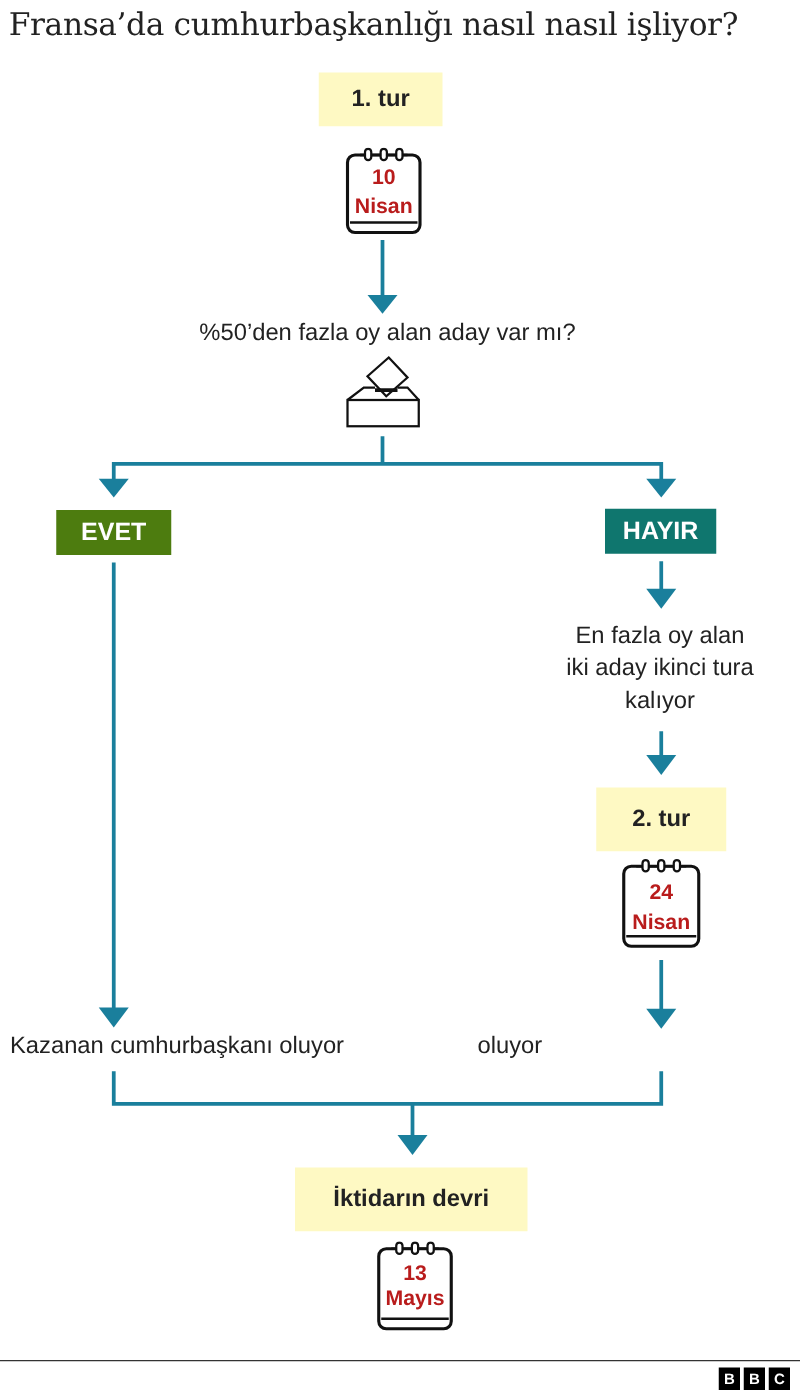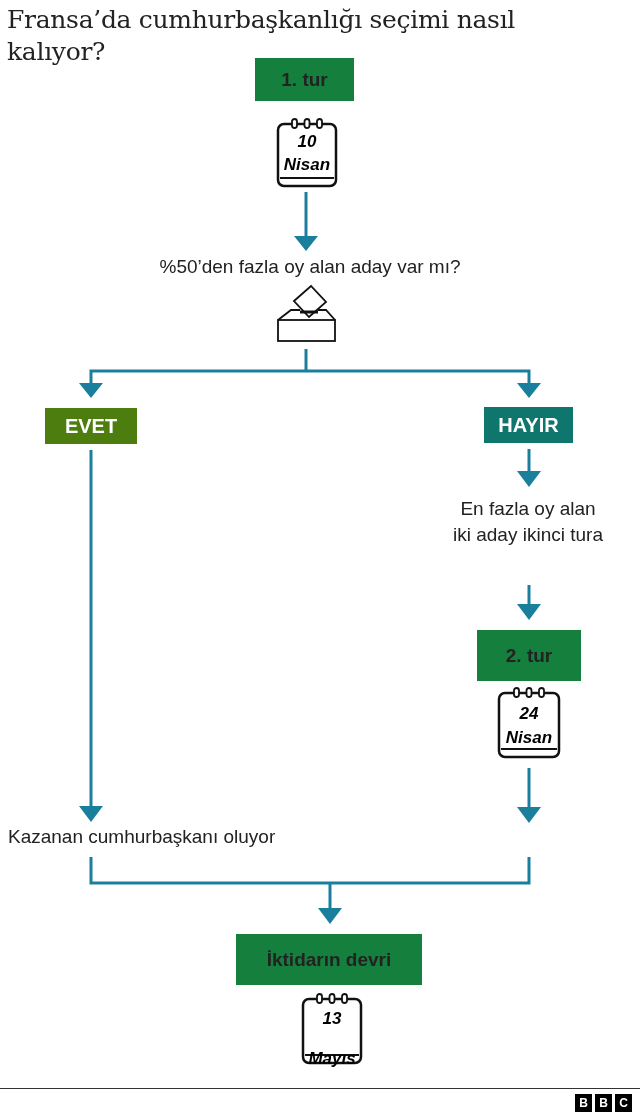--- a/index.html
+++ b/index.html
@@ -1,32 +1,32 @@
 <!DOCTYPE html>
 <html><head>
 <meta charset="utf-8">
 <style>
   html, body { margin: 0; padding: 0; background: #ffffff; }
   body { width: 640px; height: 1117px; position: relative; overflow: hidden; font-family: "Liberation Sans", "DejaVu Sans", sans-serif; color: #222222; }
   .title { position: absolute; left: 7px; top: 4px; width: 600px; font-family: "DejaVu Serif", "Liberation Serif", serif; font-size: 25px; line-height: 32px; color: #222; margin: 0; font-weight: normal; letter-spacing: -0.3px; }
-  .box { position: absolute; background: #15803d; color: #222; font-weight: bold; font-size: 19px; display: flex; align-items: center; justify-content: center; }
+  .box { position: absolute; background: #fef9c3; color: #222; font-weight: bold; font-size: 19px; display: flex; align-items: center; justify-content: center; }
   .badge { position: absolute; color: #ffffff; font-weight: bold; font-size: 20px; display: flex; align-items: center; justify-content: center; }
   .label { position: absolute; font-size: 19px; line-height: 26px; color: #222; }
   .center { text-align: center; }
   svg.lines { position: absolute; left: 0; top: 0; }
   .cal { position: absolute; }
-  .cal-text { position: absolute; left: 0; width: 100%; text-align: center; font-weight: bold; color: #000000; font-size: 17px; line-height: 20px; font-style: italic; }
+  .cal-text { position: absolute; left: 0; width: 100%; text-align: center; font-weight: bold; color: #b91c1c; font-size: 17px; line-height: 20px; }
   .footer-line { position: absolute; left: 0; top: 1088px; width: 640px; height: 1px; background: #333; }
   .bbc { position: absolute; right: 8px; top: 1094px; display: flex; gap: 3px; }
   .bbc span { display: flex; width: 17px; height: 18px; background: #000; color: #fff; font-weight: bold; font-size: 12px; align-items: center; justify-content: center; }
 </style>
 </head>
 <body>
 
-<h1 class="title">Fransa’da cumhurbaşkanlığı seçimi nasıl kalıyor?</h1>
+<h1 class="title">Fransa’da cumhurbaşkanlığı nasıl nasıl işliyor?</h1>
 
 <svg class="lines" width="640" height="1117">
   <g stroke="#1a7f9c" stroke-width="3" fill="none">
 
     <line x1="306" y1="192" x2="306" y2="238"></line>
 
     <line x1="306" y1="349" x2="306" y2="371"></line>
     <polyline points="91,386 91,371 529,371 529,386"></polyline>
 
     <line x1="91" y1="450" x2="91" y2="808"></line>
@@ -83,20 +83,21 @@
   <span>EVET</span>
 </div>
 
 <div class="badge" style="left:484px;top:407px;width:89px;height:36px;background:#0f766e;">
   <span>HAYIR</span>
 </div>
 
 <div class="label center" style="left:420px;top:496px;width:216px;">
   <div>En fazla oy alan</div>
   <div>iki aday ikinci tura</div>
+  <div>kalıyor</div>
 </div>
 
 <div class="box" style="left:477px;top:630px;width:104px;height:51px;">
   <span>2. tur</span>
 </div>
 
 <div class="cal" style="left:497px;top:687px;width:64px;height:72px;">
   <svg width="64" height="72" style="position:absolute;left:0;top:0;">
     <rect x="2" y="6" width="60" height="64" rx="6" fill="#fff" stroke="#111" stroke-width="2.5"></rect>
     <line x1="4" y1="62" x2="60" y2="62" stroke="#111" stroke-width="2"></line>
@@ -105,37 +106,38 @@
     <rect x="29.5" y="1" width="5" height="9" rx="2.5" fill="#fff" stroke="#111" stroke-width="1.8"></rect>
     <rect x="42" y="1" width="5" height="9" rx="2.5" fill="#fff" stroke="#111" stroke-width="1.8"></rect>
   </svg>
   <div class="cal-text" style="top:17px;">24</div>
   <div class="cal-text" style="top:41px;">Nisan</div>
 </div>
 
 <div class="label" style="left:8px;top:824px;width:340px;">Kazanan cumhurbaşkanı oluyor</div>
 
 <div class="label" style="left:382px;top:824px;width:258px;">
+  <div>oluyor</div>
 </div>
 
 <div class="box" style="left:236px;top:934px;width:186px;height:51px;">
   <span>İktidarın devri</span>
 </div>
 
 <div class="cal" style="left:301px;top:993px;width:62px;height:72px;">
   <svg width="62" height="72" style="position:absolute;left:0;top:0;">
     <rect x="2" y="6" width="58" height="64" rx="6" fill="#fff" stroke="#111" stroke-width="2.5"></rect>
     <line x1="4" y1="62" x2="58" y2="62" stroke="#111" stroke-width="2"></line>
     <line x1="12" y1="6" x2="50" y2="6" stroke="#111" stroke-width="2"></line>
     <rect x="16" y="1" width="5" height="9" rx="2.5" fill="#fff" stroke="#111" stroke-width="1.8"></rect>
     <rect x="28.5" y="1" width="5" height="9" rx="2.5" fill="#fff" stroke="#111" stroke-width="1.8"></rect>
     <rect x="41" y="1" width="5" height="9" rx="2.5" fill="#fff" stroke="#111" stroke-width="1.8"></rect>
   </svg>
   <div class="cal-text" style="top:16px;">13</div>
-  <div class="cal-text" style="top:56px;">Mayıs</div>
+  <div class="cal-text" style="top:36px;">Mayıs</div>
 </div>
 
 <div class="footer-line"></div>
 <div class="bbc">
   <span>B</span>
   <span>B</span>
   <span>C</span>
 </div>
 
 </body></html>

